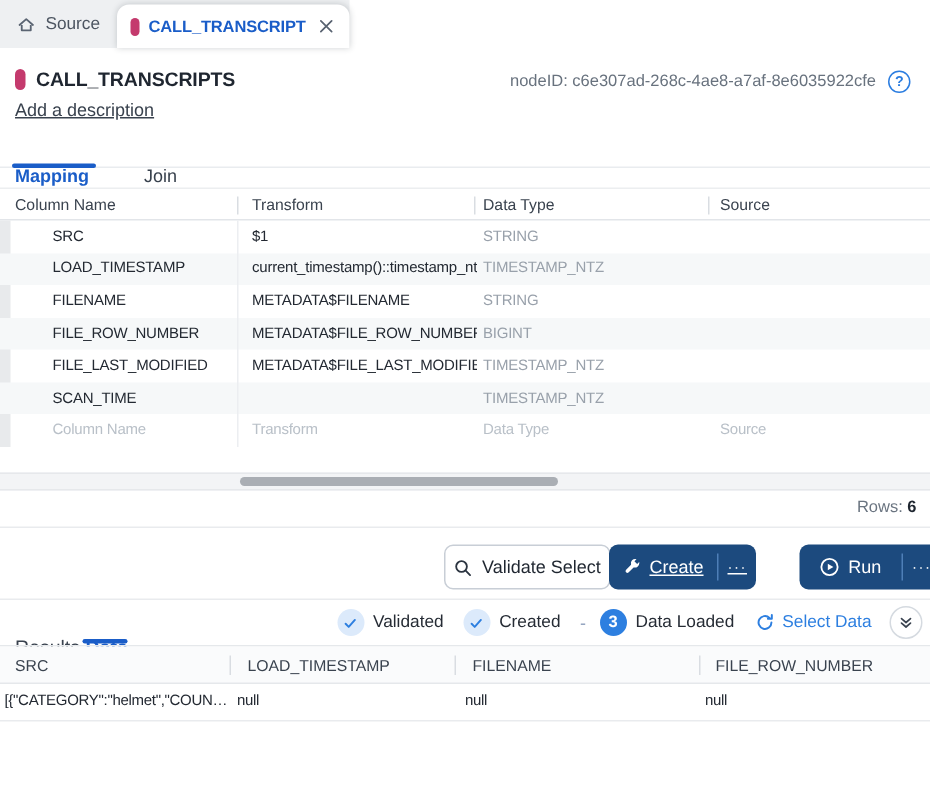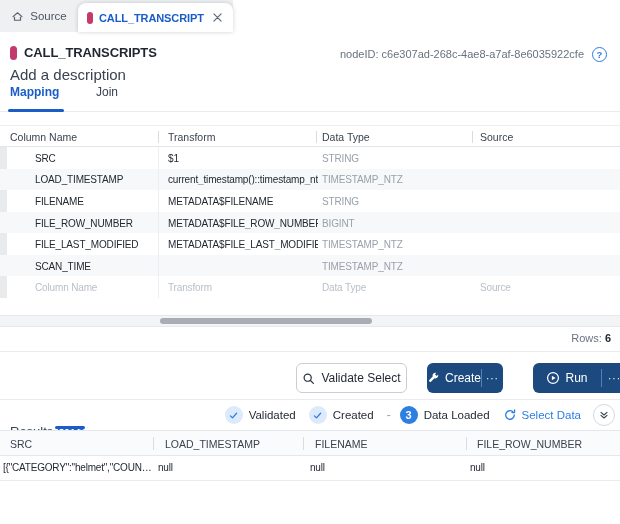--- a/index.html
+++ b/index.html
@@ -20,24 +20,24 @@
   .nodebar { width:6px; height:12px; border-radius:3px; background:#c43a6d; flex:0 0 auto; }
   .closex { width:14px; height:14px; display:flex; align-items:center; justify-content:center;
     color:#5a6472; cursor:pointer; }
 
   
   .title-icon { left:10px; top:46px; width:7px; height:14px; border-radius:3.5px; background:#c43a6d; }
   .page-title { left:24px; top:45px; font-size:13px; font-weight:bold; color:#1f2630; letter-spacing:-.1px; }
   .nodeid { top:48px; right:36px; font-size:11px; color:#68727e; }
   .help { top:47px; right:13px; width:15px; height:15px; border:1.4px solid #2b7de0; border-radius:50%;
     color:#2b7de0; font-size:9.5px; font-weight:bold; display:flex; align-items:center; justify-content:center; cursor:pointer; }
-  .descr { left:10px; top:66px; font-size:15px; color:#39424e; cursor:pointer; }
-
-  
-  .navtab { top:85px; font-size:12px; cursor:pointer; }
+  .descr { left:10px; top:66px; font-size:12px; color:#39424e; cursor:pointer;text-decoration:underline; }
+
+  
+  .navtab { top:110px; font-size:12px; cursor:pointer; }
   .navtab.mapping { left:10px; color:#1a5dc8; font-weight:bold; }
   .navtab.join { left:88px; color:#39424e; font-weight:500;margin-left:8px; }
   .nav-hairline { left:0; top:111px; width:620px; height:1px; background:#e9ecef; }
   .nav-underline { left:8px; top:109px; width:56px; height:3px; background:#1a5dc8; border-radius:2px; }
 
   
   .mt-header { left:0; top:125px; width:620px; height:22px; border-top:1px solid #eceef0;
     border-bottom:1px solid #e2e5e9; background:#fff; }
   .mt-header .h { position:absolute; top:5px; font-size:10.5px; font-weight:500; color:#3a434f; }
   .vdiv { position:absolute; width:1px; background:#d9dde2; }
@@ -61,21 +61,21 @@
   .rowscount { top:332px; right:9px; font-size:11px; color:#6a7480; }
   .rowscount b { color:#1f2630; }
   .hl-352 { left:0; top:351px; width:620px; height:1px; background:#e9ebee; }
 
   
   .btn { position:absolute; top:363px; height:30px; border-radius:6px; display:flex;
     align-items:center; cursor:pointer; font-size:12px; }
   .btn-validate { left:296px; width:111px; background:#fff; border:1px solid #c8ced6;
     color:#1f2630; font-weight:500; justify-content:center; gap:6px; }
   .btn-group { background:#1c4a7e; color:#fff; font-weight:500; }
-  .btn-create { left:427px; width:76px; }
+  .btn-create { left:406px; width:98px;text-decoration:underline; }
   .btn-run { left:533px; width:94px; }
   .bg-main { display:flex; align-items:center; justify-content:center; gap:5px; height:100%; flex:1; }
   .bg-sep { width:1px; height:18px; background:#4e7fb7; }
   .bg-more { width:25px; height:100%; display:flex; align-items:center; justify-content:center;
     font-size:10px; letter-spacing:1px; cursor:pointer; }
   .hl-399 { left:0; top:399px; width:620px; height:1px; background:#e9ebee; }
 
   
   .rtab { top:424px; font-size:13px; cursor:pointer; }
   .rtab.results { left:10px; color:#39424e; }

